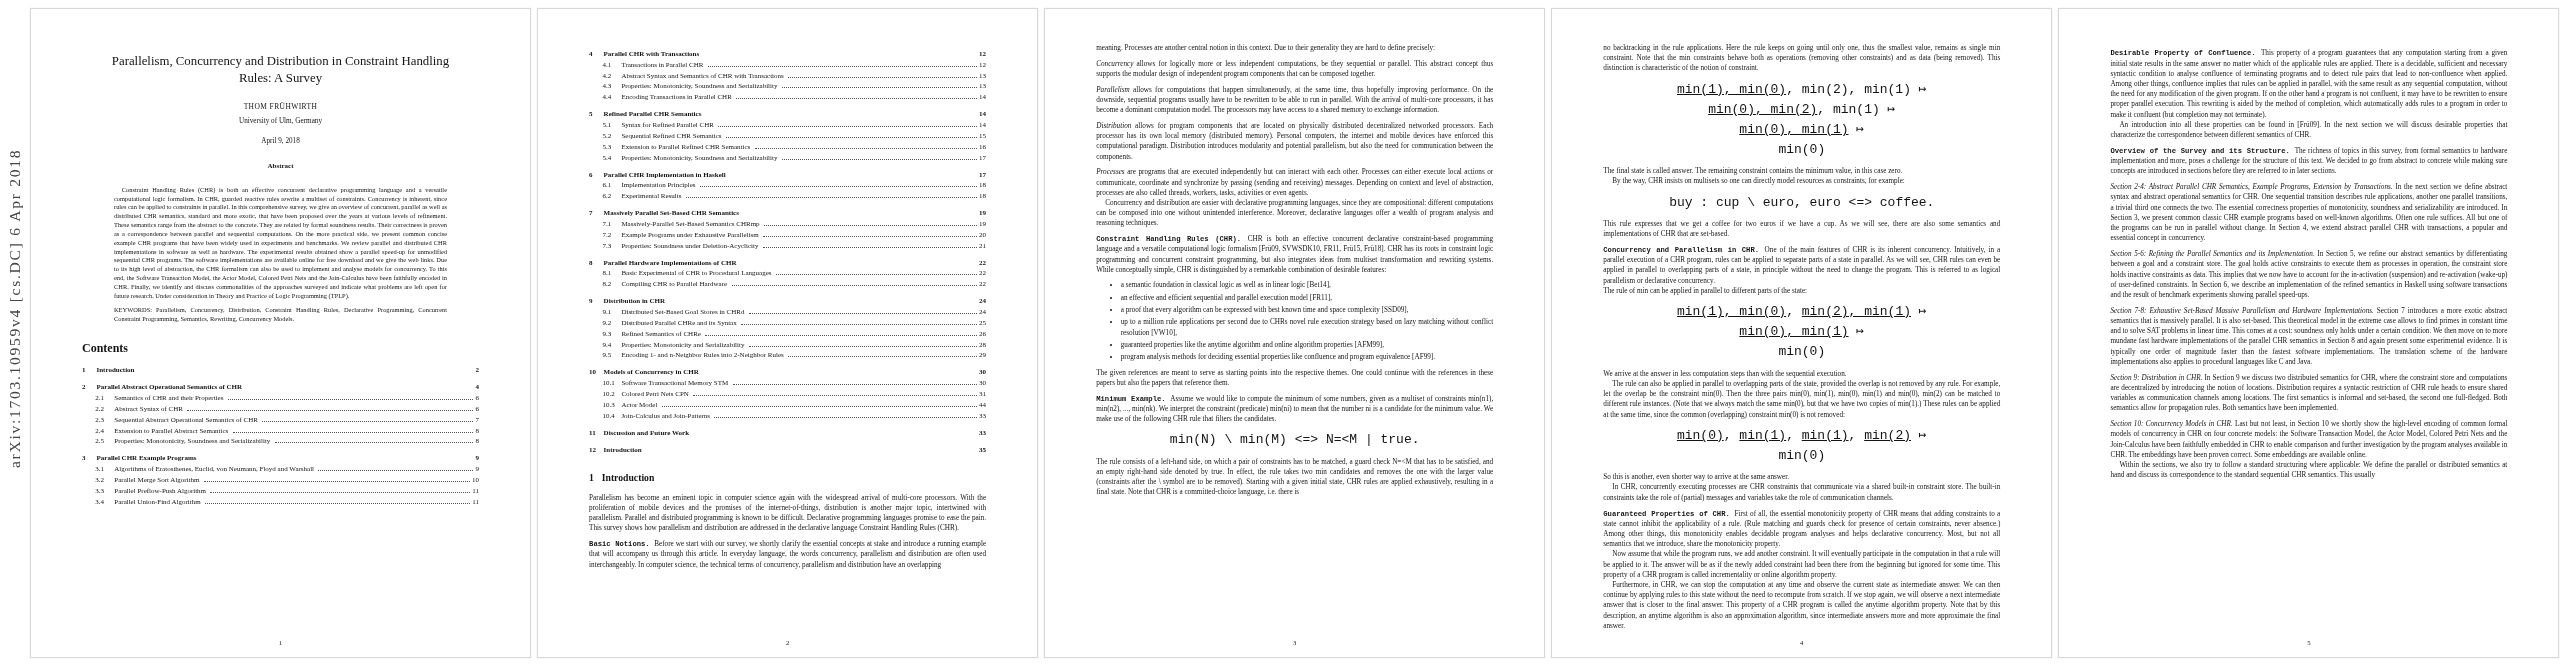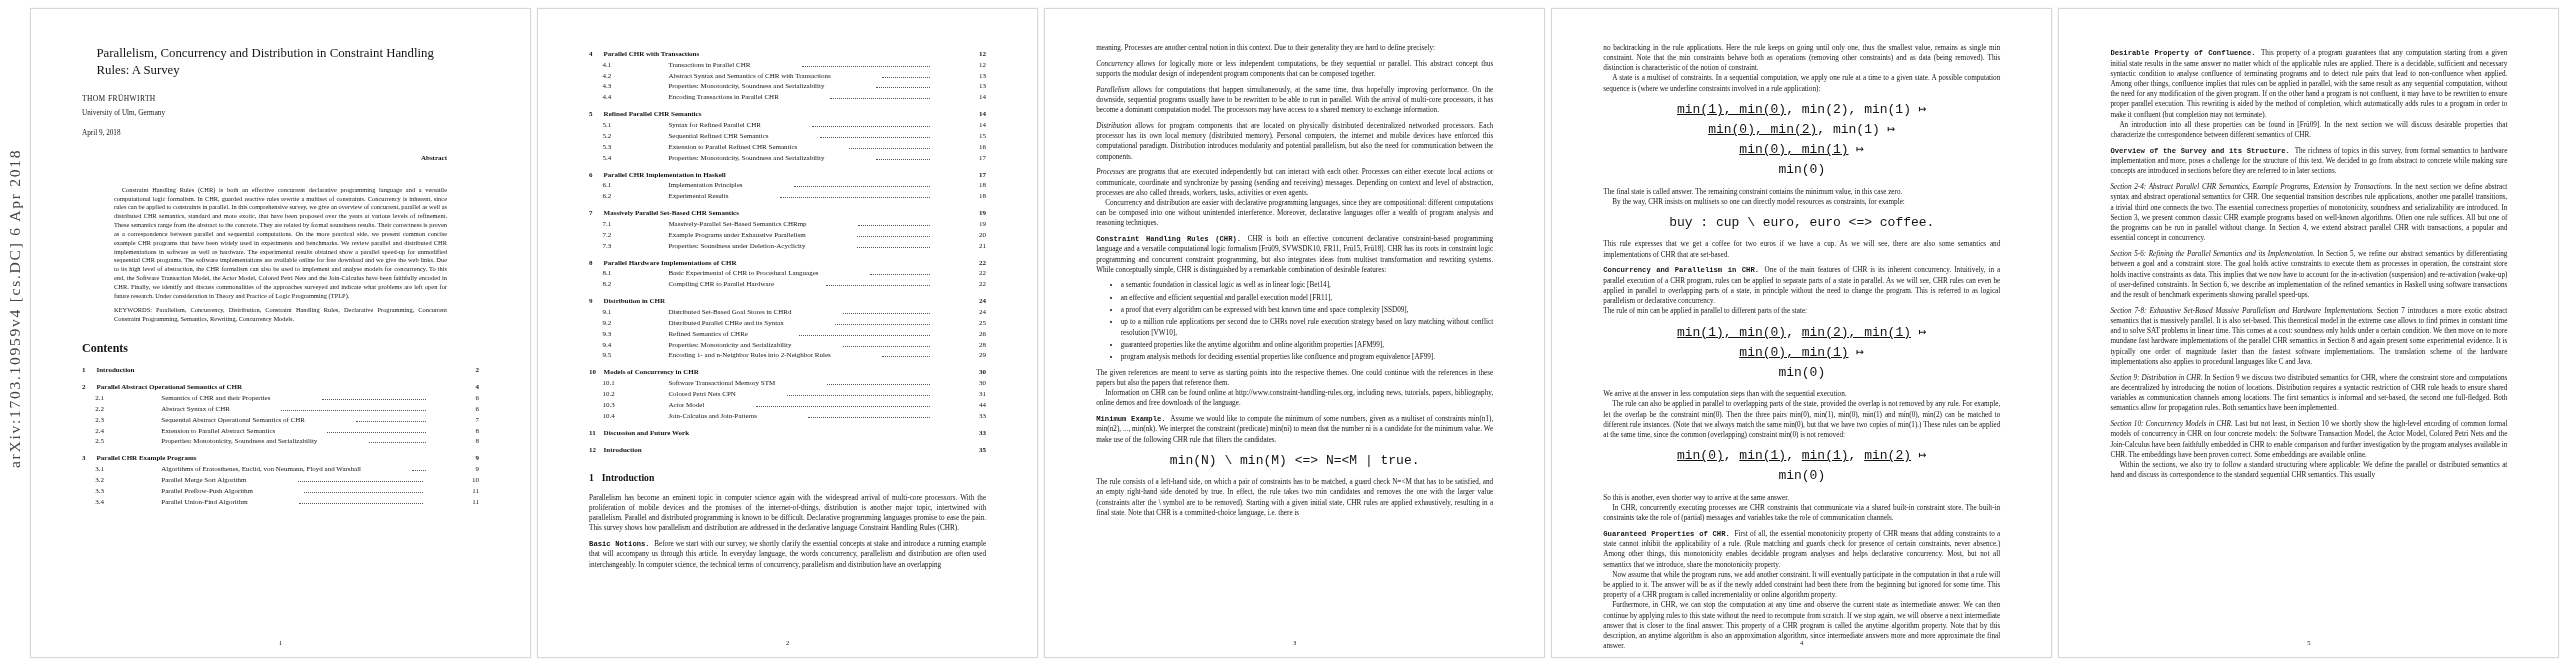--- a/index.html
+++ b/index.html
@@ -19,38 +19,38 @@
   .page {
     width:501px; height:650px; background:#ffffff;
     border:0.6px solid #d7d7d7; box-shadow:0 0 2.2px rgba(0,0,0,0.07);
     position:relative; padding:34px 51px 24.5px;
     font-size:7.2px; line-height:1.42; text-align:justify; overflow:hidden;
   }
 
   .pageno { position:absolute; bottom:9px; left:0; right:0; text-align:center; font-size:6.7px; }
 
   
-  .titleblock { text-align:left; margin-top:2px; }
+  .titleblock { text-align:center; margin-top:10px; }
   .title { font-size:12.8px; font-weight:normal; line-height:1.35; margin:0 14.5px 14.5px; }
   .author { font-size:7.5px; letter-spacing:0.4px; margin-bottom:3.3px; }
   .affil  { font-size:7.2px; margin-bottom:10px; }
   .date   { font-size:7.2px; margin-bottom:15.6px; }
 
   .abstract { margin:3.3px 32px 0; }
-  .abstract-head { text-align:right; font-weight:bold; font-size:7px; margin-bottom:22px; }
+  .abstract-head { text-align:center; font-weight:bold; font-size:7px; margin-bottom:14px; }
   .abstract-body { font-size:6.4px; line-height:1.38; text-indent:7.8px; }
   .keywords { font-size:6.4px; line-height:1.38; margin-top:5.6px; }
 
   .contents-head { font-size:12px; font-weight:bold; margin:16.7px 0 7.8px; text-align:left; }
 
   
   .toc { font-size:7px; }
   .toc-row { display:flex; align-items:baseline; line-height:1.55; }
   .toc-row.lvl1 { font-weight:bold; margin-top:6.1px; }
-  .toc-row.lvl2 { padding-left:13.3px;gap:47px; }
+  .toc-row.lvl2 { padding-left:13.3px; }
   .toc-num { flex:0 0 auto; min-width:14.5px; }
   .lvl2 .toc-num { min-width:19px; }
   .toc-label { flex:0 1 auto; padding-right:3.3px; }
   .toc-dots { flex:1 1 auto; border-bottom:0.9px dotted #555; margin:0 2.2px 1.7px 1.1px; min-width:10px; }
   .lvl1 .toc-dots { border-bottom:none; }
   .toc-page { flex:0 0 auto; }
 
   
   .sec-head { font-size:9.7px; font-weight:bold; margin:15.6px 0 7.8px; text-align:left; }
   .sec-head .sec-num { margin-right:7.8px; }
@@ -391,32 +391,30 @@
           <p class="indent lead-par"><span class="lead-bf">Constraint Handling Rules (CHR). </span>CHR is both an effective concurrent declarative constraint-based programming language and a versatile computational logic formalism [Frü09, SVWSDK10, FR11, Frü15, Frü18]. CHR has its roots in constraint logic programming and concurrent constraint programming, but also integrates ideas from multiset transformation and rewriting systems. While conceptually simple, CHR is distinguished by a remarkable combination of desirable features:</p>
           <ul class="bullets">
             <li>a semantic foundation in classical logic as well as in linear logic [Bet14],</li>
             <li>an effective and efficient sequential and parallel execution model [FR11],</li>
             <li>a proof that every algorithm can be expressed with best known time and space complexity [SSD09],</li>
             <li>up to a million rule applications per second due to CHRs novel rule execution strategy based on lazy matching without conflict resolution [VW10],</li>
             <li>guaranteed properties like the anytime algorithm and online algorithm properties [AFM99],</li>
             <li>program analysis methods for deciding essential properties like confluence and program equivalence [AF99].</li>
           </ul>
           <p class="noindent">The given references are meant to serve as starting points into the respective themes. One could continue with the references in these papers but also the papers that reference them.</p>
-          <p class="indent">Information on CHR can be found online at http://www.constraint-handling-rules.org, including news, tutorials, papers, bibliography, online demos and free downloads of the language.</p>
           <p class="indent lead-par"><span class="lead-bf">Minimum Example. </span>Assume we would like to compute the minimum of some numbers, given as a multiset of constraints min(n1), min(n2), ..., min(nk). We interpret the constraint (predicate) min(ni) to mean that the number ni is a candidate for the minimum value. We make use of the following CHR rule that filters the candidates.</p>
           <div class="code-display">min(N) \ min(M) &lt;=&gt; N=&lt;M | true.</div>
           <p class="noindent">The rule consists of a left-hand side, on which a pair of constraints has to be matched, a guard check N=&lt;M that has to be satisfied, and an empty right-hand side denoted by true. In effect, the rule takes two min candidates and removes the one with the larger value (constraints after the \ symbol are to be removed). Starting with a given initial state, CHR rules are applied exhaustively, resulting in a final state. Note that CHR is a committed-choice language, i.e. there is</p>
         </div>
       <div class="pageno">3</div>
     </section>
 
     <section class="page">
       <div class="blocks">
           <p class="noindent">no backtracking in the rule applications. Here the rule keeps on going until only one, thus the smallest value, remains as single min constraint. Note that the min constraints behave both as operations (removing other constraints) and as data (being removed). This distinction is characteristic of the notion of constraint.</p>
-          <p class="indent">A state is a multiset of constraints. In a sequential computation, we apply one rule at a time to a given state. A possible computation sequence is (where we underline constraints involved in a rule application):</p>
           <div class="math-display">
             <div class="math-line"><span class="u">min(1), min(0)</span><span>, min(2), min(1)  ↦</span></div>
             <div class="math-line"><span class="u">min(0), min(2)</span><span>, min(1)  ↦</span></div>
             <div class="math-line"><span class="u">min(0), min(1)</span><span>  ↦</span></div>
             <div class="math-line"><span>min(0)</span></div>
           </div>
           <p class="noindent">The final state is called answer. The remaining constraint contains the minimum value, in this case zero.</p>
           <p class="indent">By the way, CHR insists on multisets so one can directly model resources as constraints, for example:</p>
           <div class="code-display">buy : cup \ euro, euro &lt;=&gt; coffee.</div>
           <p class="noindent">This rule expresses that we get a coffee for two euros if we have a cup. As we will see, there are also some semantics and implementations of CHR that are set-based.</p>

